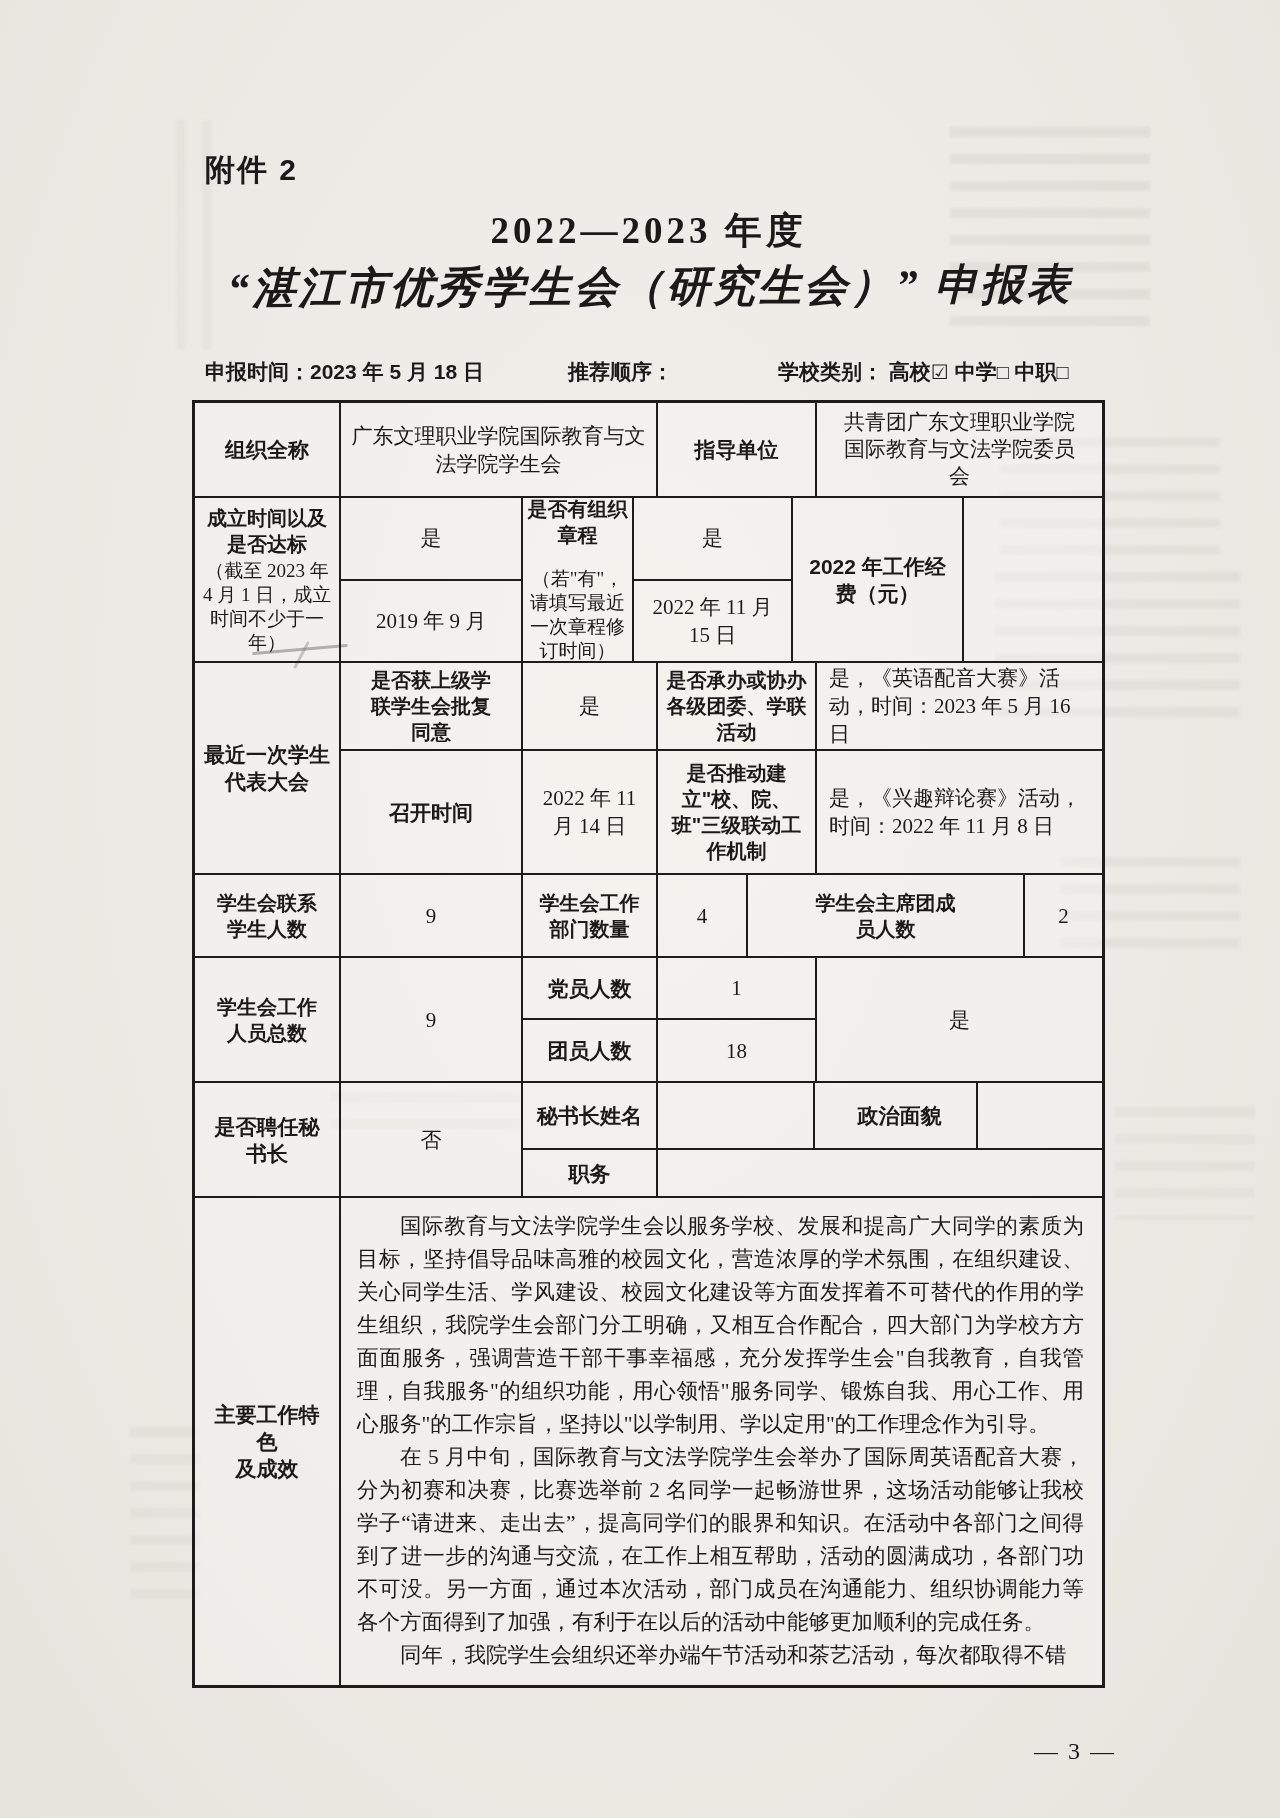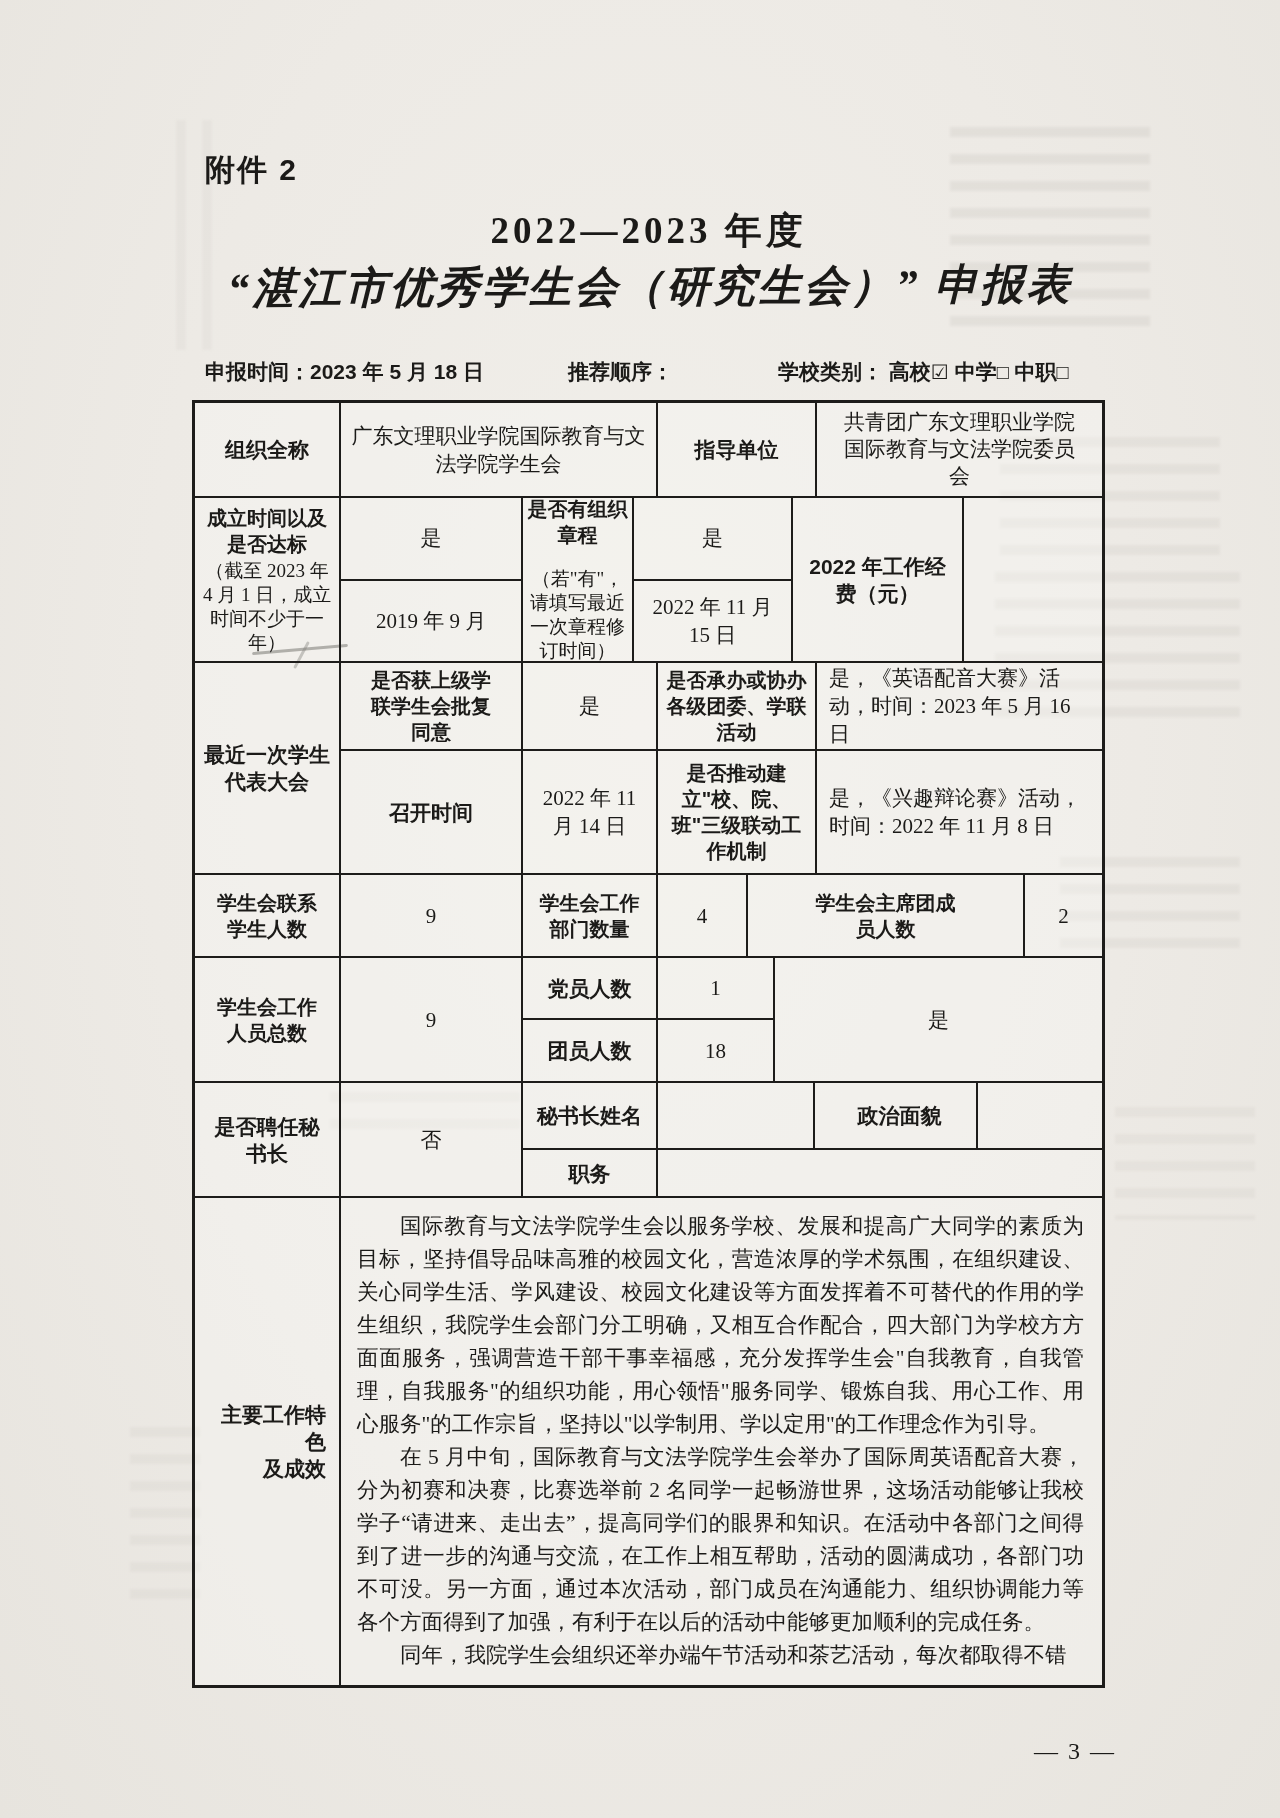--- a/index.html
+++ b/index.html
@@ -192,21 +192,21 @@
         </div>
     </div>
 
     <div class="r" style="height:125px;">
       <div class="c" style="width:146px;">
           <span class="lbl sm narrow" style="max-width:118px;">学生会工作人员总数</span>
         </div>
       <div class="c" style="width:182px;">
           <span class="val">9</span>
         </div>
-      <div class="grow" style="width:252px;flex:none;border-right:2px solid #1d1c1a;">
+      <div class="grow" style="width:294px;flex:none;border-right:2px solid #1d1c1a;">
         <div class="subrow" style="height:62px;">
           <div class="c" style="width:135px;">
               <span class="lbl">党员人数</span>
             </div>
           <div class="c end" style="border-right:none;">
               <span class="val">1</span>
             </div>
         </div>
         <div class="subrow last">
           <div class="c" style="width:135px;">
@@ -250,21 +250,21 @@
             </div>
           <div class="c end">
               <span class="val"></span>
             </div>
         </div>
       </div>
     </div>
 
     <div class="r last">
       <div class="c" style="width:146px;">
-          <span class="lbl" style="white-space:pre-line;max-width:118px;text-align:right;">主要工作特色
+          <span class="lbl" style="white-space:pre-line;max-width:118px;">主要工作特色
 及成效</span>
         </div>
       <div class="para-cell">
         <p>国际教育与文法学院学生会以服务学校、发展和提高广大同学的素质为目标，坚持倡导品味高雅的校园文化，营造浓厚的学术氛围，在组织建设、关心同学生活、学风建设、校园文化建设等方面发挥着不可替代的作用的学生组织，我院学生会部门分工明确，又相互合作配合，四大部门为学校方方面面服务，强调营造干部干事幸福感，充分发挥学生会"自我教育，自我管理，自我服务"的组织功能，用心领悟"服务同学、锻炼自我、用心工作、用心服务"的工作宗旨，坚持以"以学制用、学以定用"的工作理念作为引导。</p>
         <p>在 5 月中旬，国际教育与文法学院学生会举办了国际周英语配音大赛，分为初赛和决赛，比赛选举前 2 名同学一起畅游世界，这场活动能够让我校学子“请进来、走出去”，提高同学们的眼界和知识。在活动中各部门之间得到了进一步的沟通与交流，在工作上相互帮助，活动的圆满成功，各部门功不可没。另一方面，通过本次活动，部门成员在沟通能力、组织协调能力等各个方面得到了加强，有利于在以后的活动中能够更加顺利的完成任务。</p>
         <p>同年，我院学生会组织还举办端午节活动和茶艺活动，每次都取得不错</p>
       </div>
     </div>
 
   </div>

